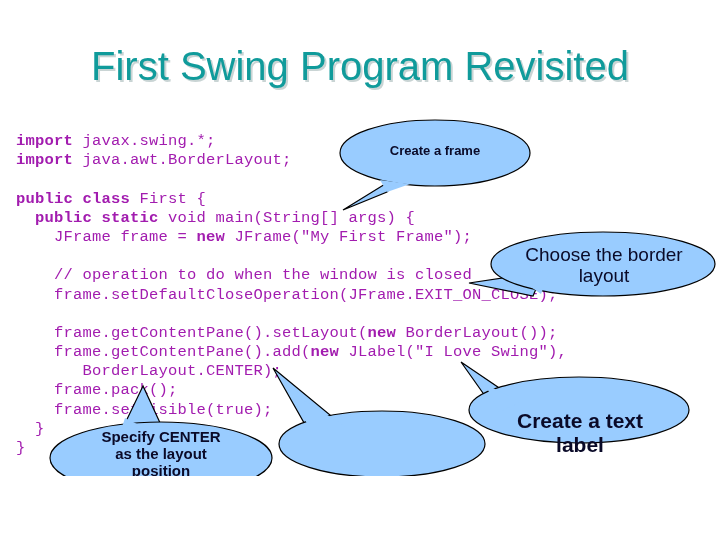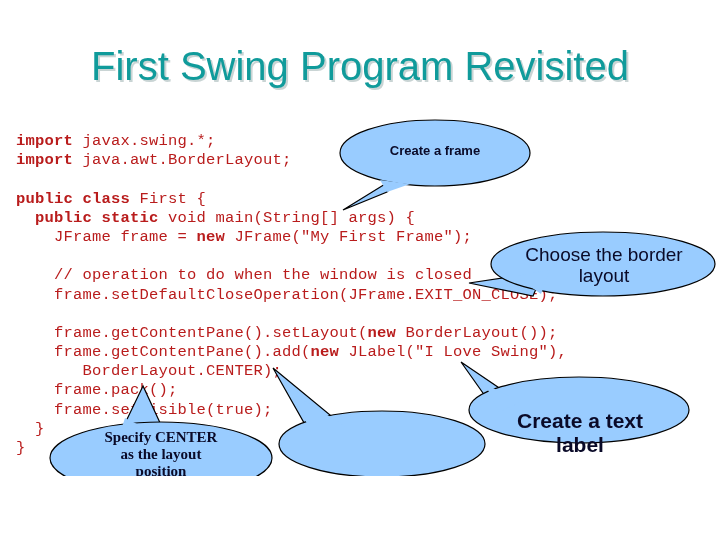--- a/index.html
+++ b/index.html
@@ -34,21 +34,21 @@
 
   
   #code-block {
     position: absolute;
     left: 16px;
     top: 132px;
     width: 690px;
     font-family: "Liberation Mono", "DejaVu Sans Mono", monospace;
     font-size: 15.5px;
     line-height: 19.2px;
-    color: #b91c1c;
+    color: #a21caf;
     white-space: pre;
     letter-spacing: 0.2px;
   }
   #code-block .ln { display: block; height: 19.2px; }
   #code-block b { font-weight: bold; }
   #code-block .blank { display: block; height: 19.2px; }
 
   
   #page-number {
     position: absolute;
@@ -122,20 +122,20 @@
       <path d="M 22 28 L 80 64 L 46 68 Z" fill="#99CCFF" stroke="none"></path>
     </svg>
   </div>
 
   <div class="callout" style="left:45px; top:382px;">
     <svg width="235" height="120" viewBox="0 0 235 120">
       <path d="M 98 4 L 72 58 L 122 56 Z" fill="#99CCFF" stroke="#000000" stroke-width="1.2"></path>
       <ellipse cx="116" cy="76" rx="111" ry="36" fill="#99CCFF" stroke="#000000" stroke-width="1.2"></ellipse>
       <path d="M 80 36 L 72 60 L 124 58 Z" fill="#99CCFF" stroke="none"></path>
     </svg>
-    <div class="callout-text bold-text" style="left:16px; top:47px; width:200px; font-size:15px;font-family:Liberation Serif, serif;">Specify CENTER
+    <div class="callout-text bold-text" style="left:16px; top:47px; width:200px; font-size:15px;">Specify CENTER
 as  the layout
 position</div>
   </div>
 
   <div id="page-number">14</div>
 
 </div>
 
 </body></html>

